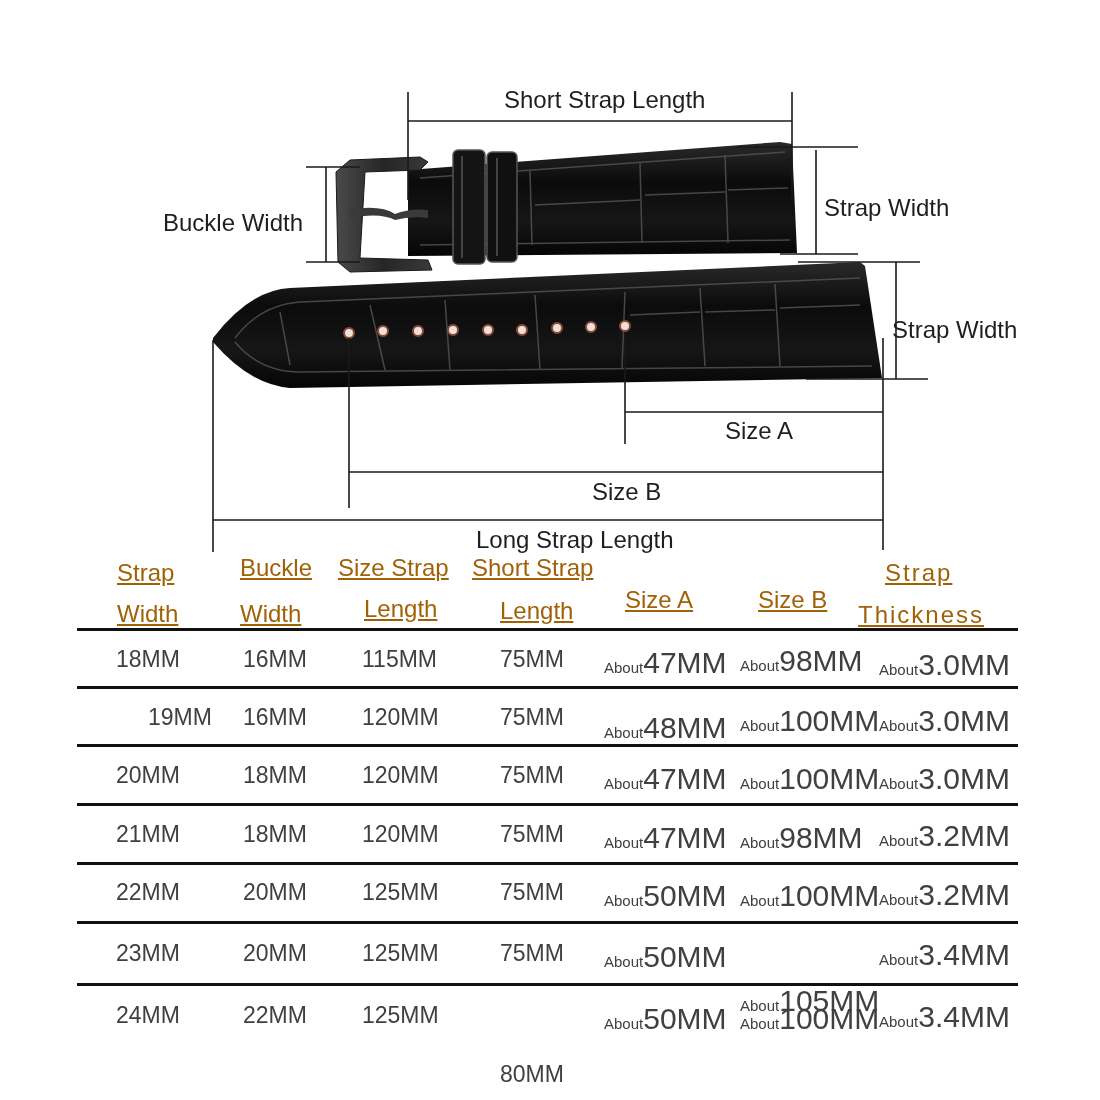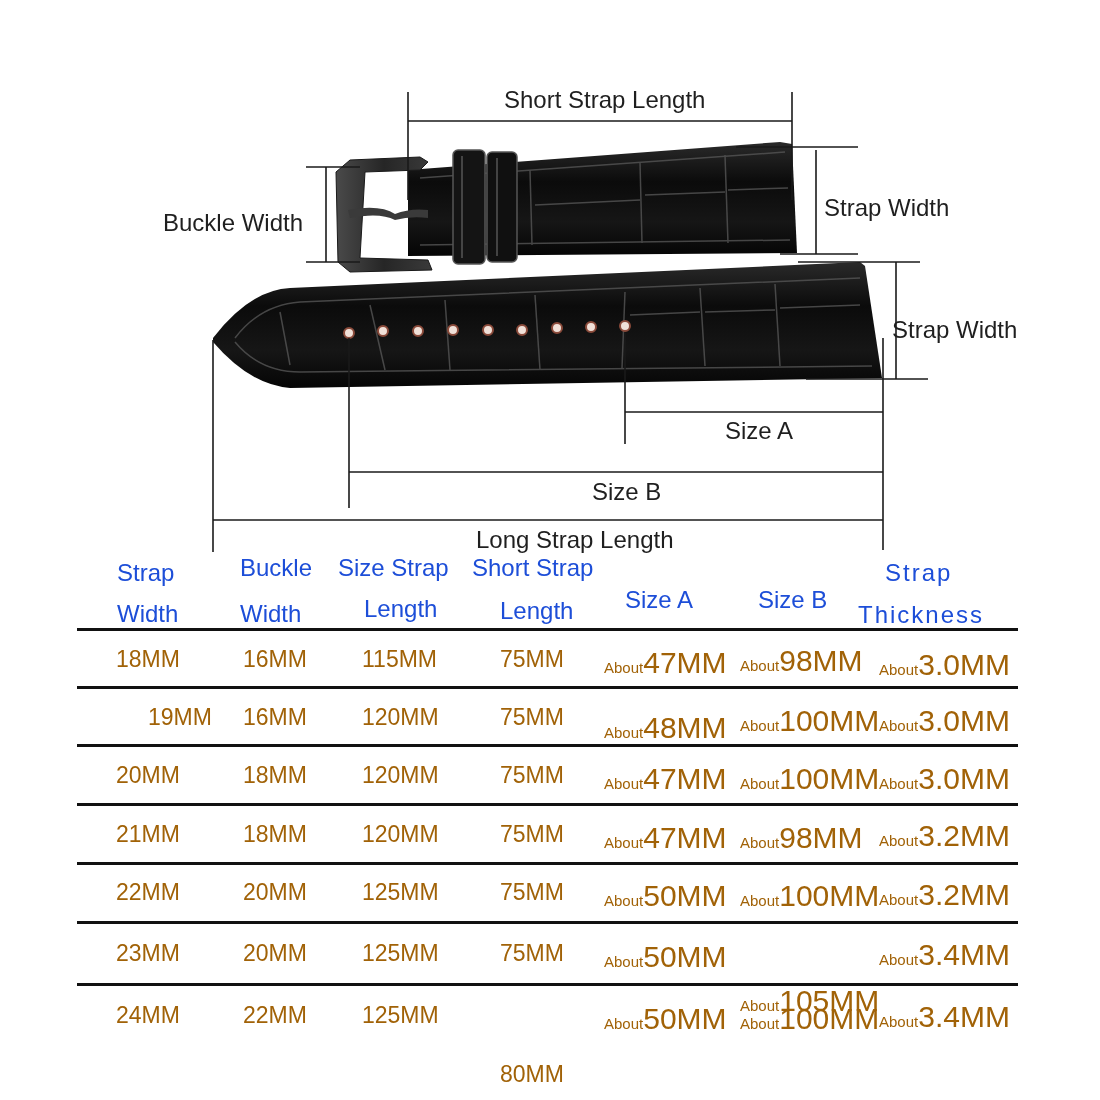--- a/index.html
+++ b/index.html
@@ -1,23 +1,23 @@
 <!DOCTYPE html>
 <html><head>
 <meta charset="utf-8">
 <style>
   html, body { margin: 0; padding: 0; background: #ffffff; }
   body { width: 1100px; height: 1100px; position: relative; overflow: hidden;
          font-family: "Liberation Sans", "DejaVu Sans", sans-serif; color: #1e1e1e; }
   .diagram { position: absolute; left: 0; top: 0; width: 988px; height: 560px; }
   .lbl { position: absolute; font-size: 24px; line-height: 1; color: #1f1f1f; white-space: nowrap; }
-  .hdr { position: absolute; font-size: 24px; line-height: 1; color: #1d4ed8; white-space: nowrap; text-align: center; }
+  .hdr { position: absolute; font-size: 24px; line-height: 1; color: #a16207; white-space: nowrap; text-align: center; text-decoration: underline; }
   .hdr.spaced { letter-spacing: 2px; }
   .rule { position: absolute; left: 77px; width: 941px; height: 3px; background: #111; }
-  .cell { position: absolute; font-size: 23px; line-height: 1; color: #a16207; white-space: nowrap; }
+  .cell { position: absolute; font-size: 23px; line-height: 1; color: #404040; white-space: nowrap; }
   .cell .about { font-size: 15px; }
   .cell .val { font-size: 30px; }
 </style>
 </head>
 <body>
 
 <div class="diagram">
   <svg width="1100" height="560" viewBox="0 0 1100 560">
     <defs>
       <linearGradient id="leatherGrad" x1="0" y1="0" x2="0" y2="1">

